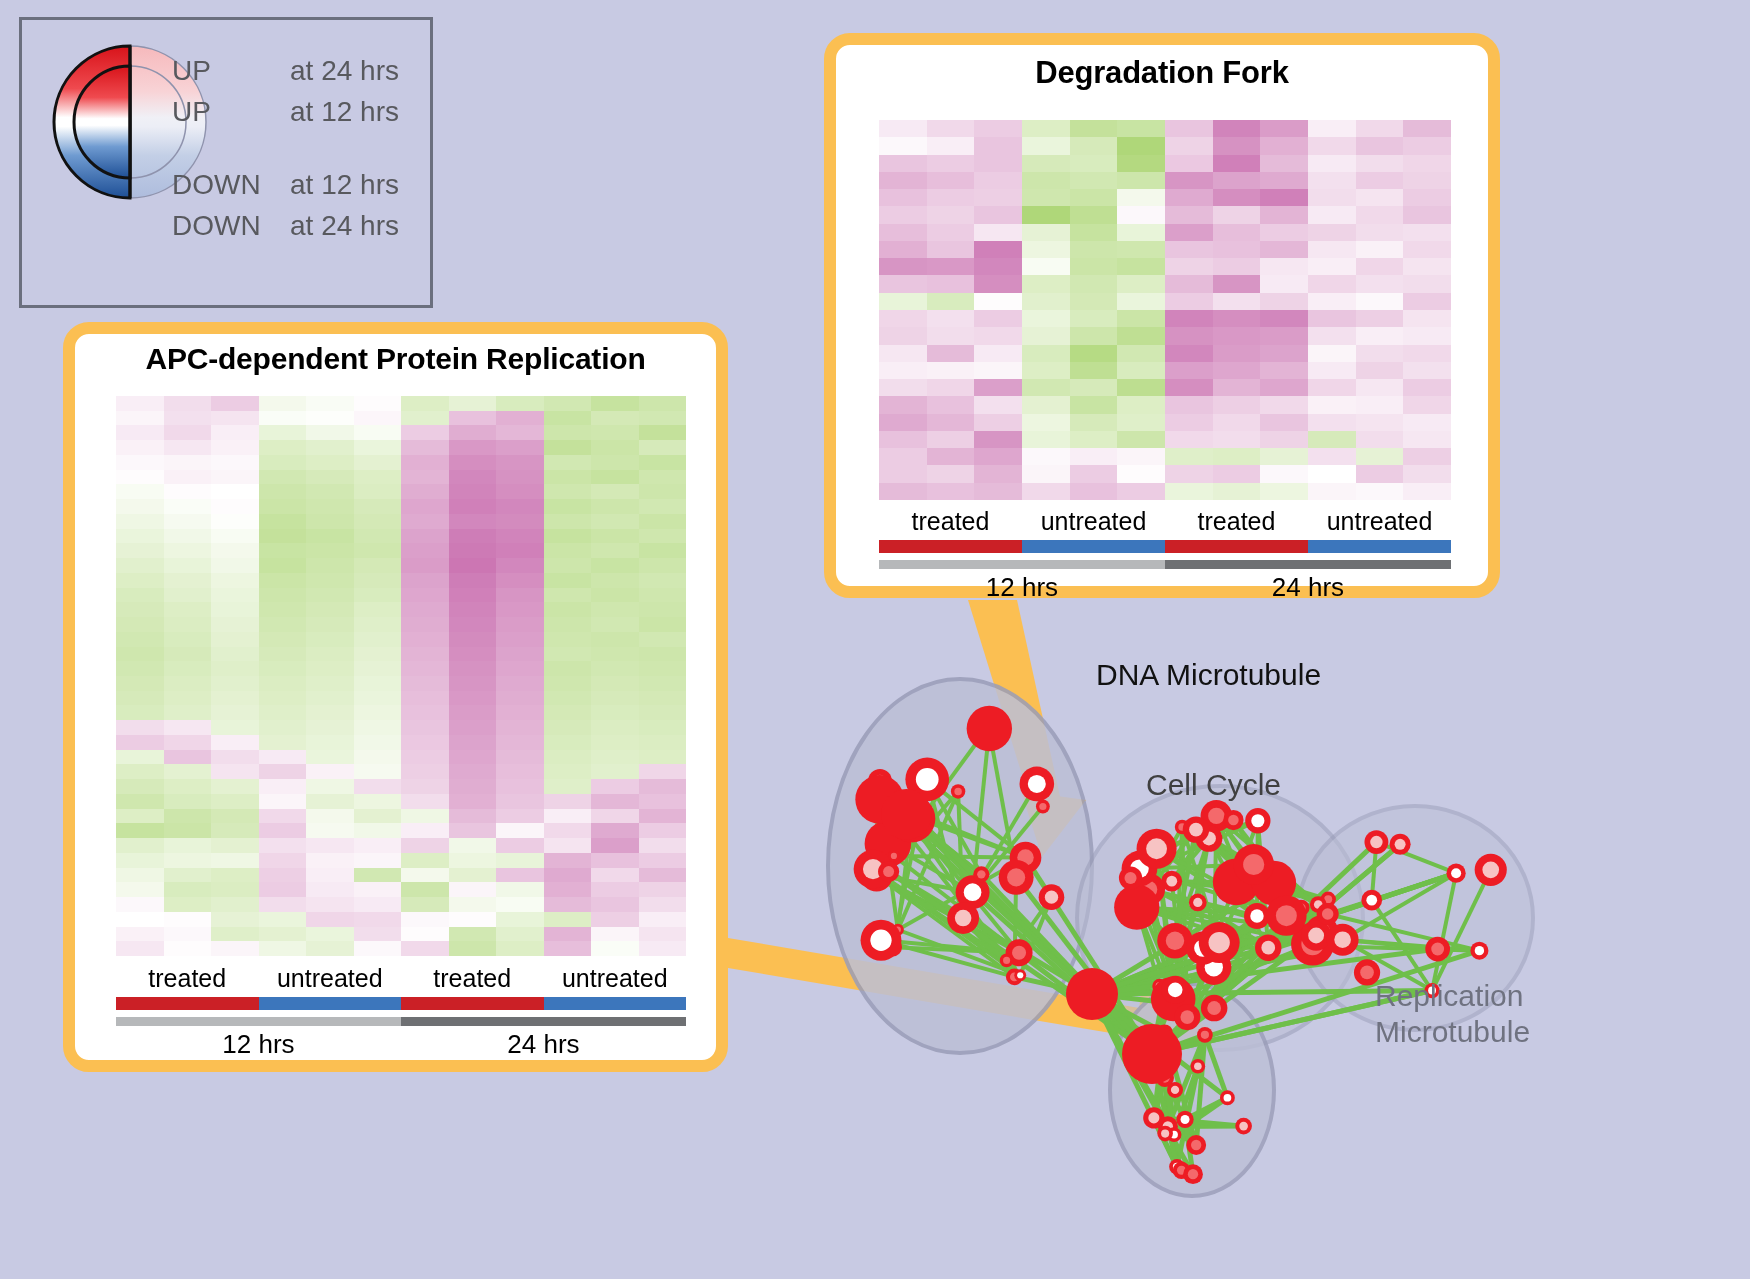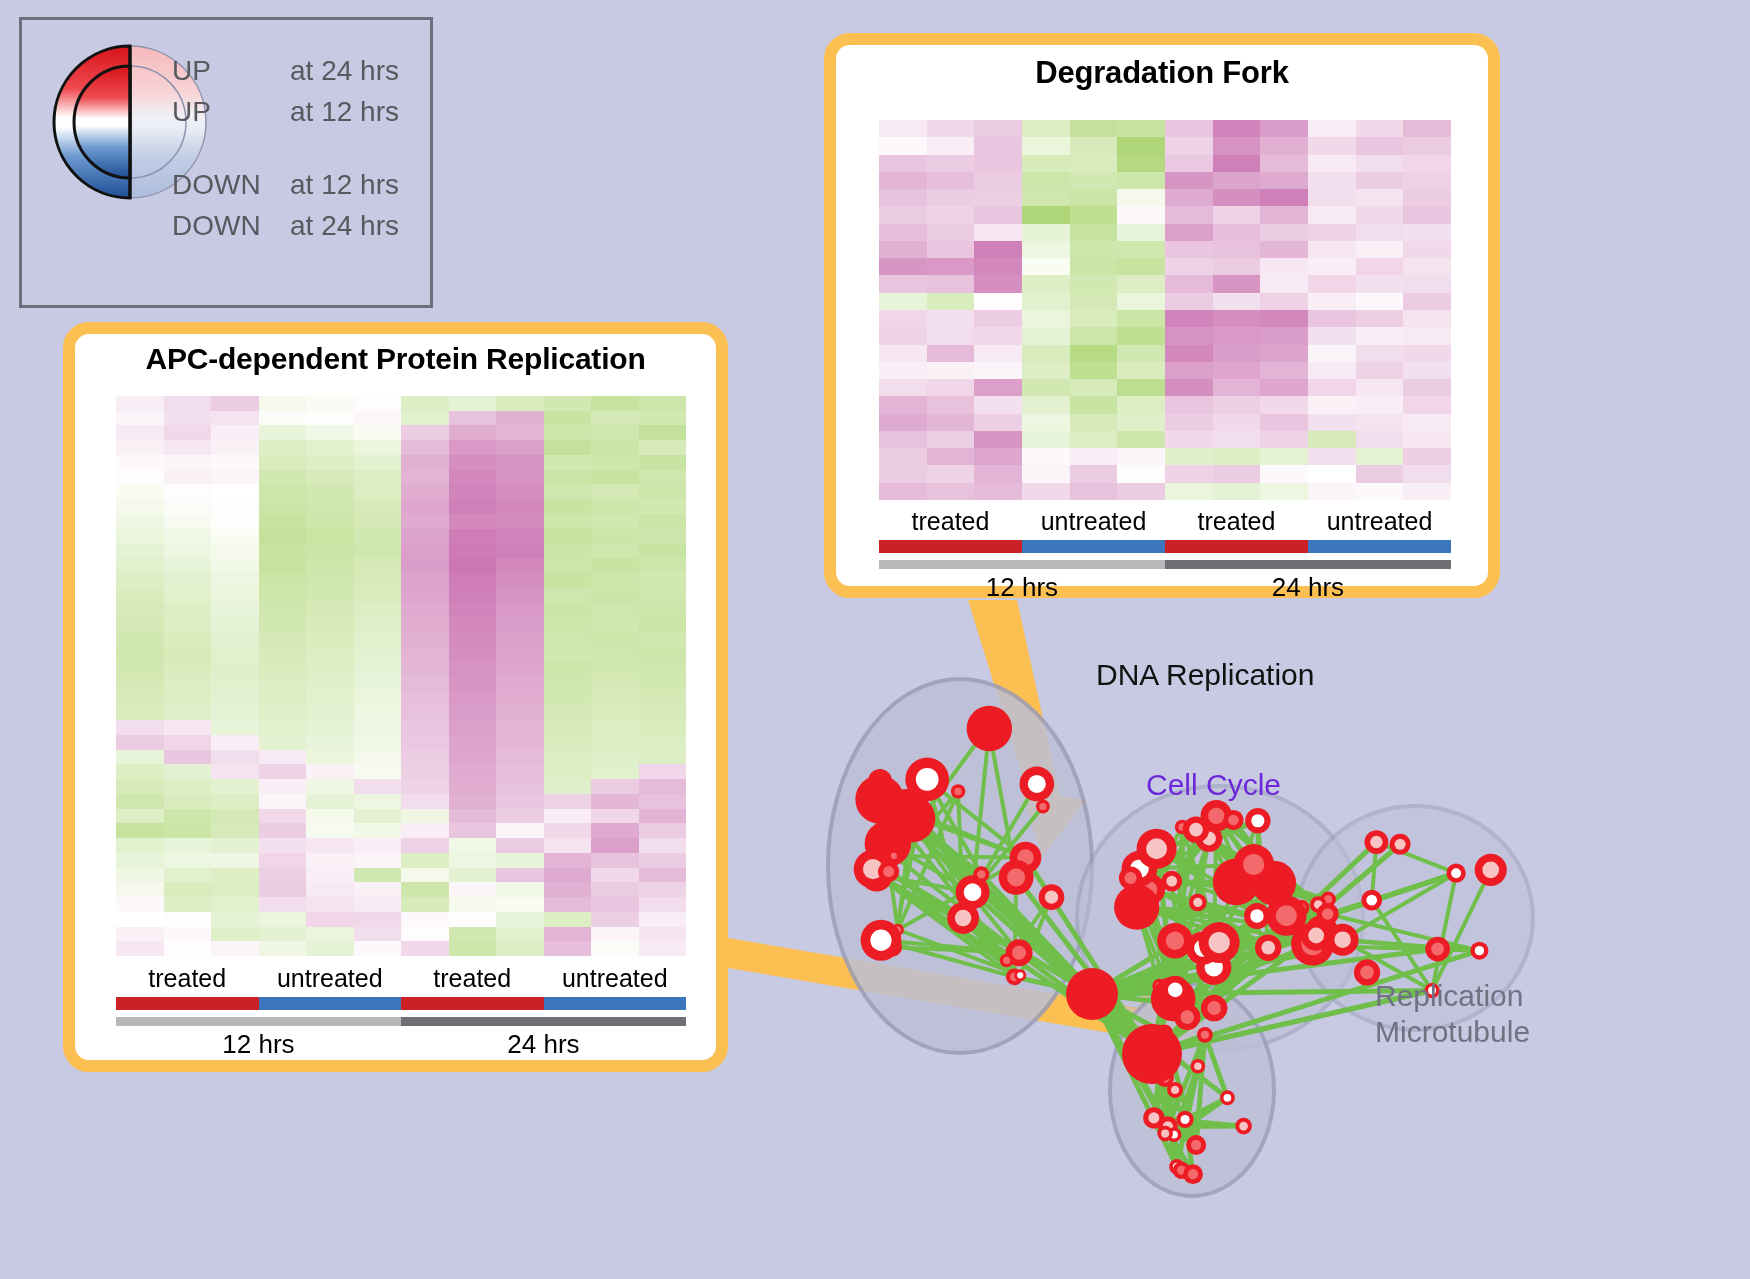--- a/index.html
+++ b/index.html
@@ -66,21 +66,21 @@
   #repfork-foot{position:absolute;left:43px;top:462px;width:572px;}
   #apc-foot{position:absolute;left:41px;top:630px;width:570px;}
 
   
   .arrow-svg{position:absolute;left:0;top:0;width:1750px;height:1279px;pointer-events:none;}
 
   
   #network{position:absolute;left:800px;top:618px;width:950px;height:661px;}
   .net-label{position:absolute;font-size:30px;}
   #label-dna{left:296px;top:40px;color:#111;}
-  #label-cc{left:346px;top:150px;color:#6d28d9;}
+  #label-cc{left:346px;top:150px;color:#404040;}
   #label-mt{left:575px;top:360px;color:#6f7280;line-height:36px;}
   #label-ub{left:48px;top:396px;color:#111;font-size:31px;line-height:38px;}
 </style>
 </head>
 <body>
 
 <div class="root">
 
   <div id="wheel-legend">
     <div class="wheel-wrap">
@@ -1509,21 +1509,21 @@
           </g>
           <g>
             <circle cx="292" cy="376" r="26" fill="#ed1c24"></circle>
           </g>
           <g>
             <circle cx="352" cy="436" r="30" fill="#ed1c24"></circle>
           </g>
         </g>
     </svg>
 
-    <div class="net-label" id="label-dna">DNA Replication</div>
+    <div class="net-label" id="label-dna">DNA Microtubule</div>
     <div class="net-label" id="label-cc">Cell Cycle</div>
     <div class="net-label" id="label-mt">
       <div>Replication</div>
       <div>Microtubule</div>
     </div>
   </div>
 
 </div>
 
 </body></html>

